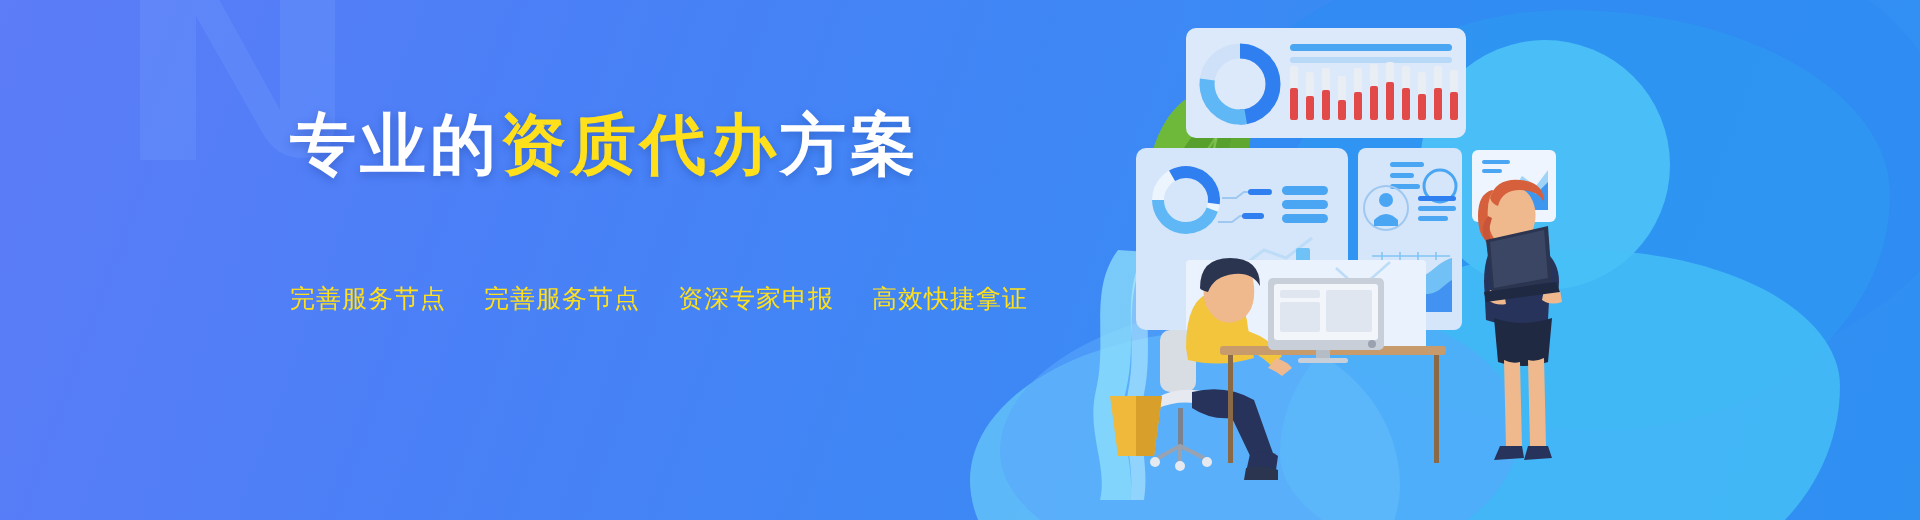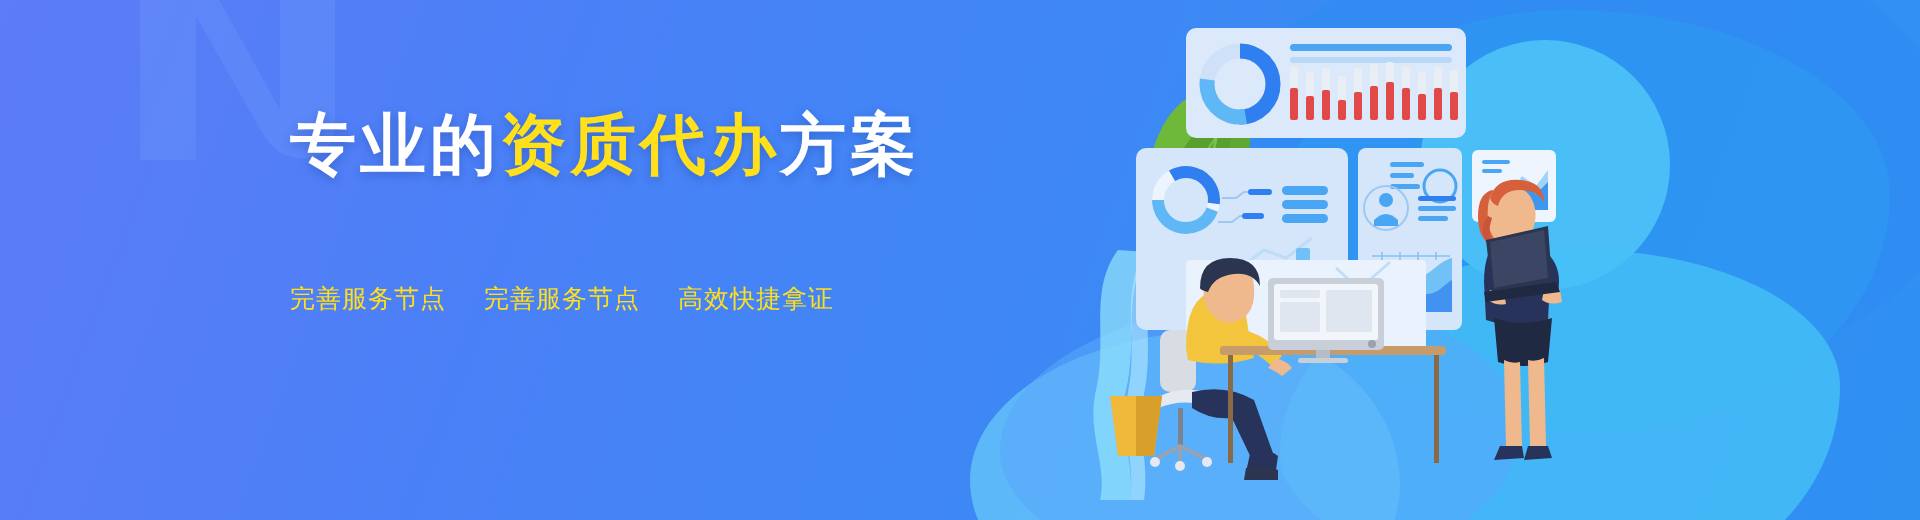--- a/index.html
+++ b/index.html
@@ -153,20 +153,21 @@
   <div class="text-col">
 
     <div class="title">
       <span class="w">专业的</span><span class="y">资质代办</span><span class="w">方案</span>
     </div>
 
 
     <div class="features">
       <span class="feat">完善服务节点</span>
       <span class="feat">完善服务节点</span>
+      <span class="feat">资深专家申报</span>
       <span class="feat">高效快捷拿证</span>
     </div>
   </div>
 
   <div class="illo">
     <svg width="820" height="520" viewBox="0 0 820 520" xmlns="http://www.w3.org/2000/svg">
 
       <g>
         <rect x="86" y="28" width="280" height="110" rx="10" fill="#dce9fb"></rect>
 

